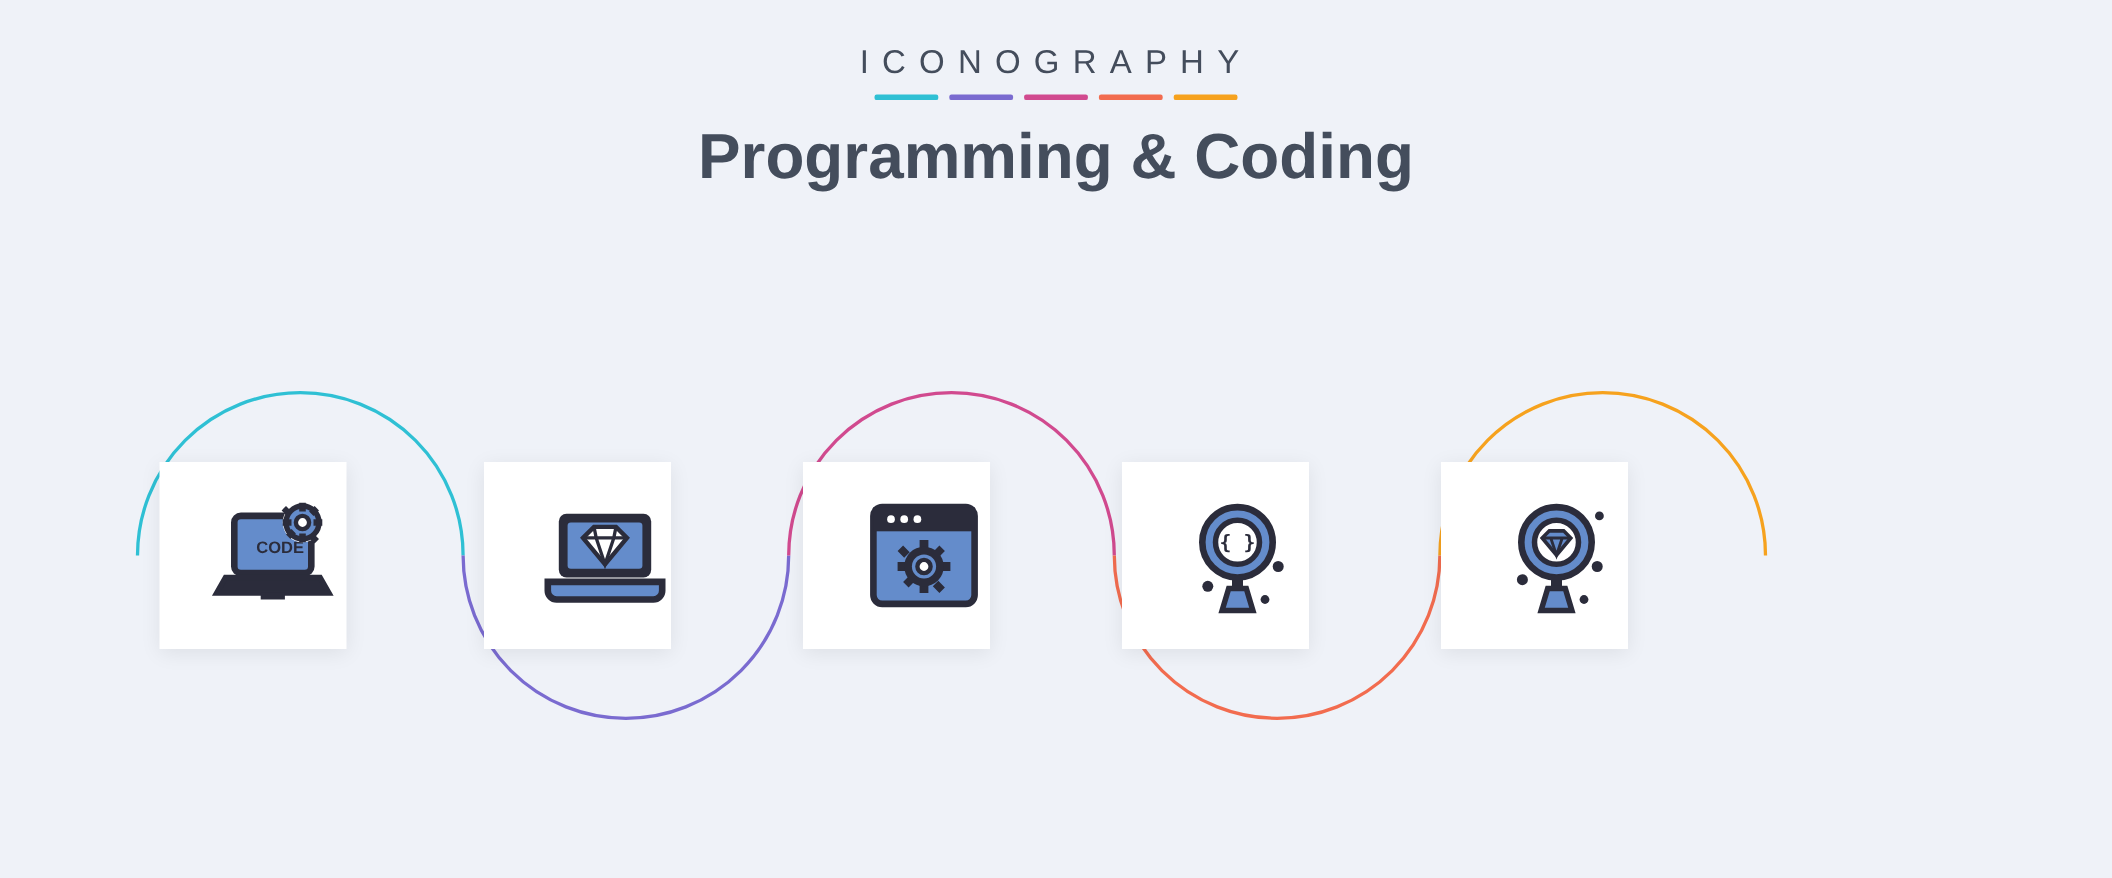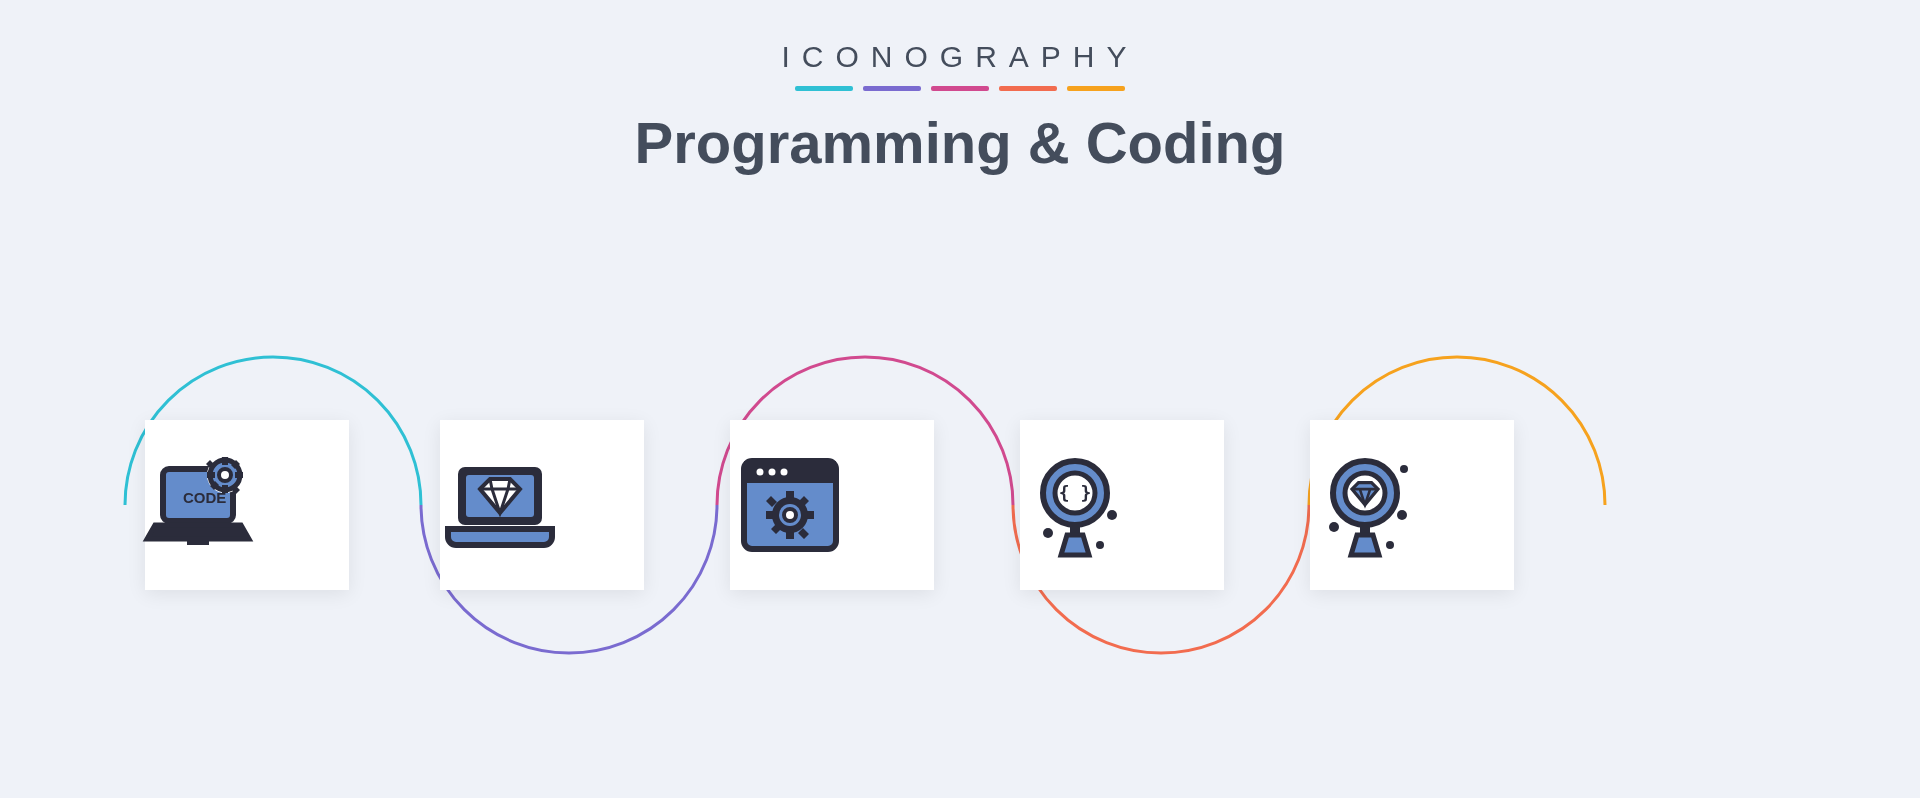--- a/index.html
+++ b/index.html
@@ -54,26 +54,26 @@
     top: 300px;
     left: 125px;
     width: 1470px;
     height: 410px;
     overflow: visible;
   }
 
   
   .tile {
     position: absolute;
-    width: 204px;
+    width: 170px;
     height: 170px;
     background: #fff;
     display: flex;
     align-items: center;
-    justify-content: flex-start;
+    justify-content: flex-end;
     box-shadow: 0 4px 18px rgba(0,0,0,0.08);
   }
   .t1 { left: 145px; top: 420px; }
   .t2 { left: 440px; top: 420px; }
   .t3 { left: 730px; top: 420px; }
   .t4 { left:1020px; top: 420px; }
   .t5 { left:1310px; top: 420px; }
 
   .tile svg { width: 120px; height: 120px; overflow: visible; }
 

